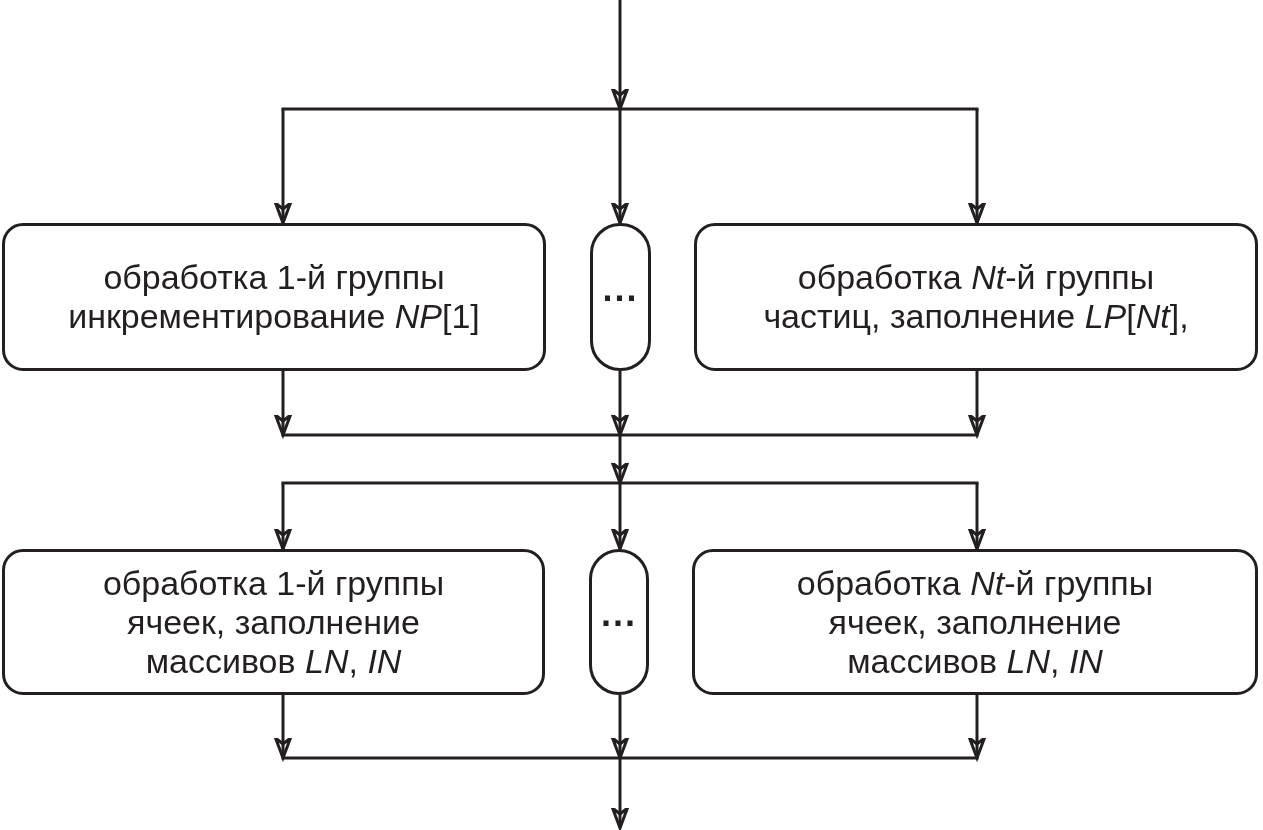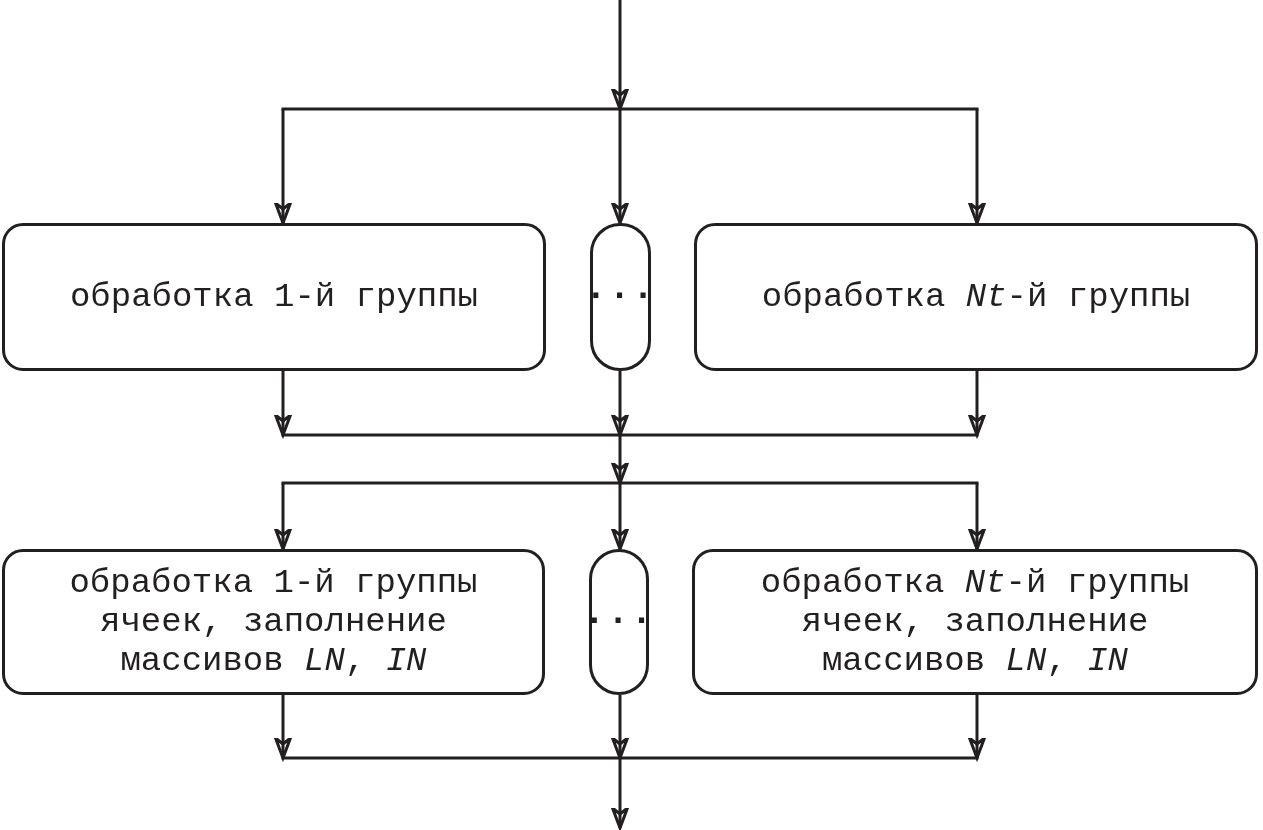--- a/index.html
+++ b/index.html
@@ -1,20 +1,20 @@
 <!DOCTYPE html>
 <html style="--ink: #231f20; --bg: #ffffff;"><head>
 <meta charset="utf-8">
 <style>
   :root { --ink: #231f20; --bg: #ffffff; }
   * { margin: 0; padding: 0; box-sizing: border-box; }
   html, body { width: 1263px; height: 830px; background: var(--bg); overflow: hidden; }
   .stage {
     position: relative; width: 1263px; height: 830px; background: var(--bg);
-    font-family: Liberation Mono, monospace; color: var(--ink);
+    font-family: Liberation Sans, sans-serif; color: var(--ink);
   }
   .wires { position: absolute; left: 0; top: 0; }
   .wires line, .wires path { stroke: var(--ink); stroke-width: 3; fill: none; }
   .node {
     position: absolute; background: var(--bg);
     border: 3px solid var(--ink); border-radius: 21px;
     display: flex; flex-direction: column; align-items: center; justify-content: center;
     text-align: center; font-size: 34px; line-height: 39px;
   }
   .node .tline { white-space: nowrap; }
@@ -75,28 +75,30 @@
       <line x1="283" y1="695" x2="283" y2="758" marker-end="url(#arw)"></line>
       <line x1="620" y1="695" x2="620" y2="758" marker-end="url(#arw)"></line>
       <line x1="977" y1="695" x2="977" y2="758" marker-end="url(#arw)"></line>
 
       <line x1="620" y1="758" x2="620" y2="828" marker-end="url(#arw)"></line>
     </g>
   </svg>
 
   <div class="node r1 b1l">
       <div class="tline"><span>обработка 1-й группы</span></div>
+      <div class="tline"><span>инкрементирование </span><span class="it">NP</span><span>[1]</span></div>
     </div>
 
   <div class="node pill r1 p1">
     <span class="dots">...</span>
   </div>
 
   <div class="node r1 b1r">
       <div class="tline"><span>обработка </span><span class="it">Nt</span><span>-й группы</span></div>
+      <div class="tline"><span>частиц, заполнение </span><span class="it">LP</span><span>[</span><span class="it">Nt</span><span>],</span></div>
     </div>
 
   <div class="node r2 b2l">
       <div class="tline"><span>обработка 1-й группы</span></div>
       <div class="tline"><span>ячеек, заполнение</span></div>
       <div class="tline"><span>массивов </span><span class="it">LN</span><span>, </span><span class="it">IN</span></div>
     </div>
 
   <div class="node pill r2 p2">
     <span class="dots">...</span>

